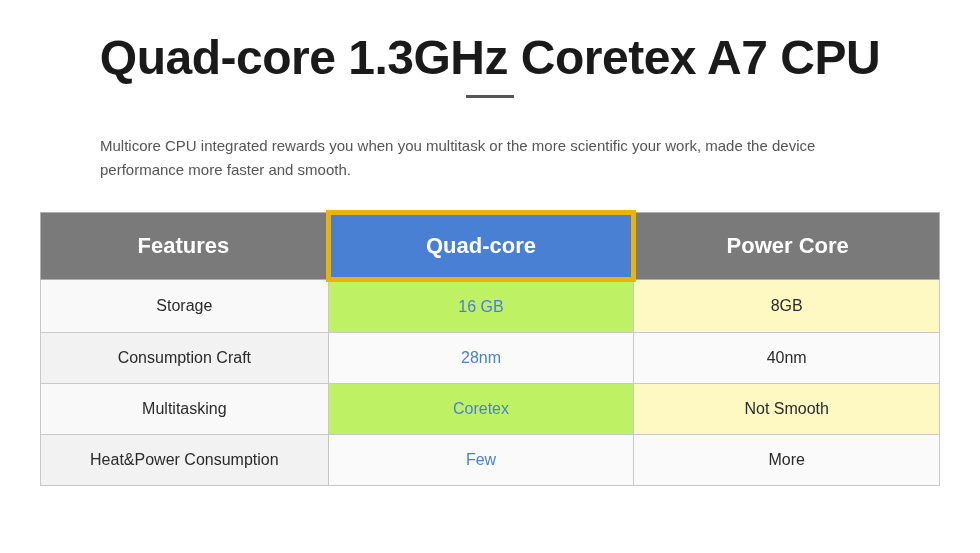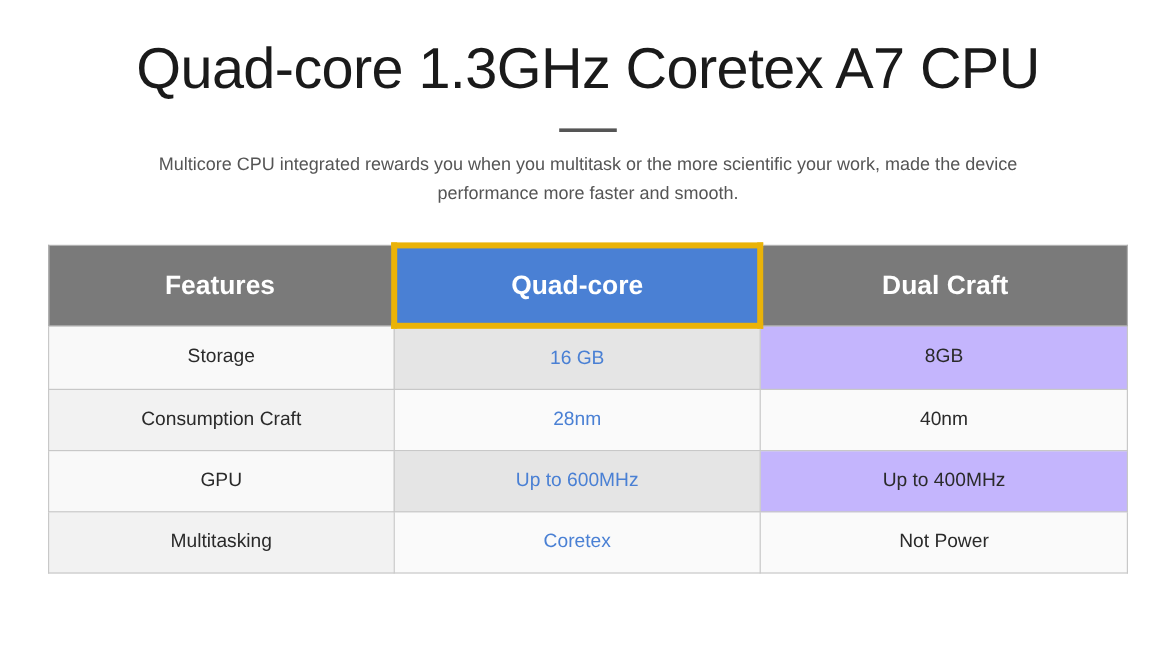--- a/index.html
+++ b/index.html
@@ -14,41 +14,42 @@
       width: 980px;
       min-height: 553px;
       display: flex;
       flex-direction: column;
       align-items: center;
       padding: 30px 40px 40px 40px;
     }
 
     .page-title {
       font-size: 48px;
-      font-weight: 400;
+      font-weight: 700;
       color: #1a1a1a;
       text-align: right;
-      margin-bottom: 22px;
+      margin-bottom: 10px;
       letter-spacing: -0.5px;
     }
 
     .title-divider {
       width: 48px;
       height: 3px;
       background: #555;
       margin: 0 auto 16px auto;
     }
 
     .page-subtitle {
       font-size: 15px;
       color: #555;
-      text-align: center;
+      text-align: left;
       max-width: 780px;
       margin-bottom: 28px;
       line-height: 1.6;
+      margin-top: 20px;
     }
 
     .comparison-table {
       width: 100%;
       border-collapse: collapse;
       border: 1px solid #b0b0b0;
     }
 
     .comparison-table thead tr th {
       padding: 18px 20px;
@@ -88,27 +89,27 @@
 
     .comparison-table tbody tr td.td-feature {
       color: #2a2a2a;
       font-weight: 400;
       background: #f9f9f9;
     }
 
     .comparison-table tbody tr td.td-quad {
       color: #4a80d4;
       font-weight: 400;
-      background: #e5e5e5;
+      background: #bef264;
     }
 
     .comparison-table tbody tr td.td-dual {
       color: #2a2a2a;
       font-weight: 400;
-      background: #c4b5fd;
+      background: #fef9c3;
     }
 
     .comparison-table tbody tr:nth-child(even) td.td-feature {
       background: #f2f2f2;
     }
 
     .comparison-table tbody tr:nth-child(even) td.td-quad {
       background: #fafafa;
     }
 
@@ -121,38 +122,38 @@
 
 <h1 class="page-title">Quad-core 1.3GHz Coretex A7 CPU</h1>
 <div class="title-divider"></div>
 <p class="page-subtitle">Multicore CPU integrated rewards you when you multitask or the more scientific your work, made the device performance more faster and smooth.</p>
 
 <table class="comparison-table">
   <thead>
     <tr>
       <th class="col-features">Features</th>
       <th class="col-quad">Quad-core</th>
-      <th class="col-dual">Dual Craft</th>
+      <th class="col-dual">Power Core</th>
     </tr>
   </thead>
   <tbody id="table-body">
   <tr>
         <td class="td-feature">Storage</td>
         <td class="td-quad">16 GB</td>
         <td class="td-dual">8GB</td>
       </tr>
       <tr>
         <td class="td-feature">Consumption Craft</td>
         <td class="td-quad">28nm</td>
         <td class="td-dual">40nm</td>
       </tr>
       <tr>
-        <td class="td-feature">GPU</td>
-        <td class="td-quad">Up to 600MHz</td>
-        <td class="td-dual">Up to 400MHz</td>
+        <td class="td-feature">Multitasking</td>
+        <td class="td-quad">Coretex</td>
+        <td class="td-dual">Not Smooth</td>
       </tr>
       <tr>
-        <td class="td-feature">Multitasking</td>
-        <td class="td-quad">Coretex</td>
-        <td class="td-dual">Not Power</td>
+        <td class="td-feature">Heat&amp;Power Consumption</td>
+        <td class="td-quad">Few</td>
+        <td class="td-dual">More</td>
       </tr>
     </tbody>
 </table>
 
 </body></html>

